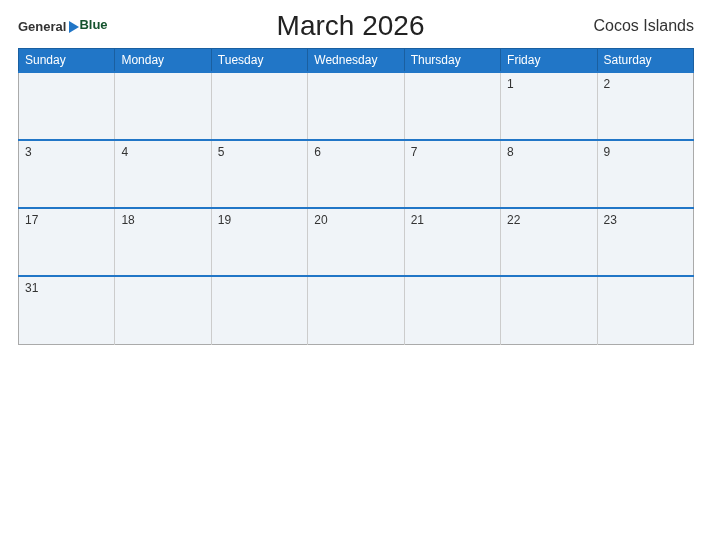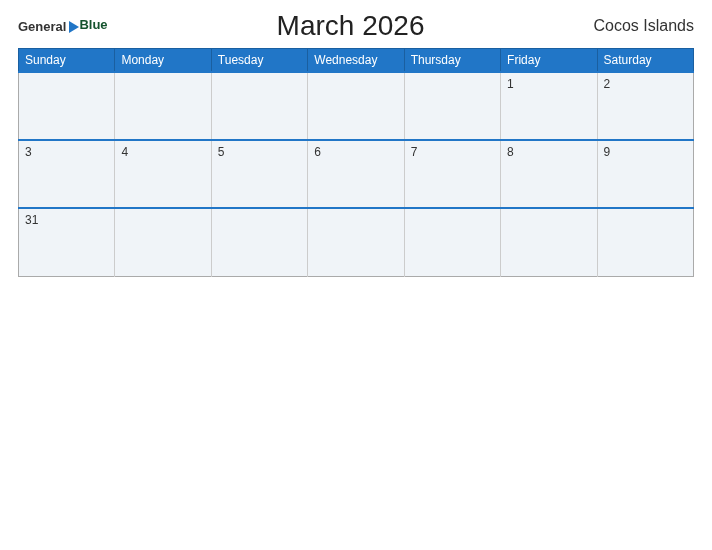--- a/index.html
+++ b/index.html
@@ -140,20 +140,43 @@
         </td>
         <td>
           <span class="day-number">8</span>
         </td>
         <td>
           <span class="day-number">9</span>
         </td>
       </tr>
       <tr>
         <td>
+          <span class="day-number">17</span>
+        </td>
+        <td>
+          <span class="day-number">18</span>
+        </td>
+        <td>
+          <span class="day-number">19</span>
+        </td>
+        <td>
+          <span class="day-number">20</span>
+        </td>
+        <td>
+          <span class="day-number">21</span>
+        </td>
+        <td>
+          <span class="day-number">22</span>
+        </td>
+        <td>
+          <span class="day-number">23</span>
+        </td>
+      </tr>
+      <tr>
+        <td>
           <span class="day-number">31</span>
         </td>
         <td></td>
         <td></td>
         <td></td>
         <td></td>
         <td></td>
         <td></td>
       </tr>
     </tbody>

